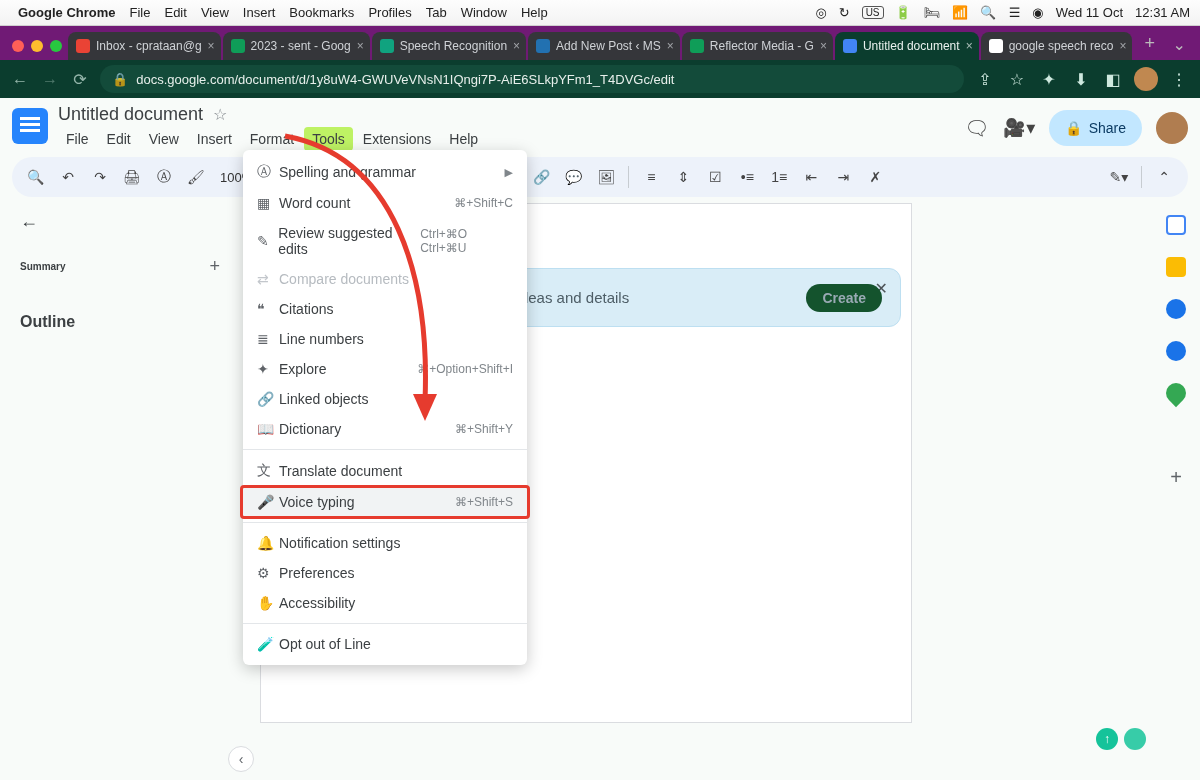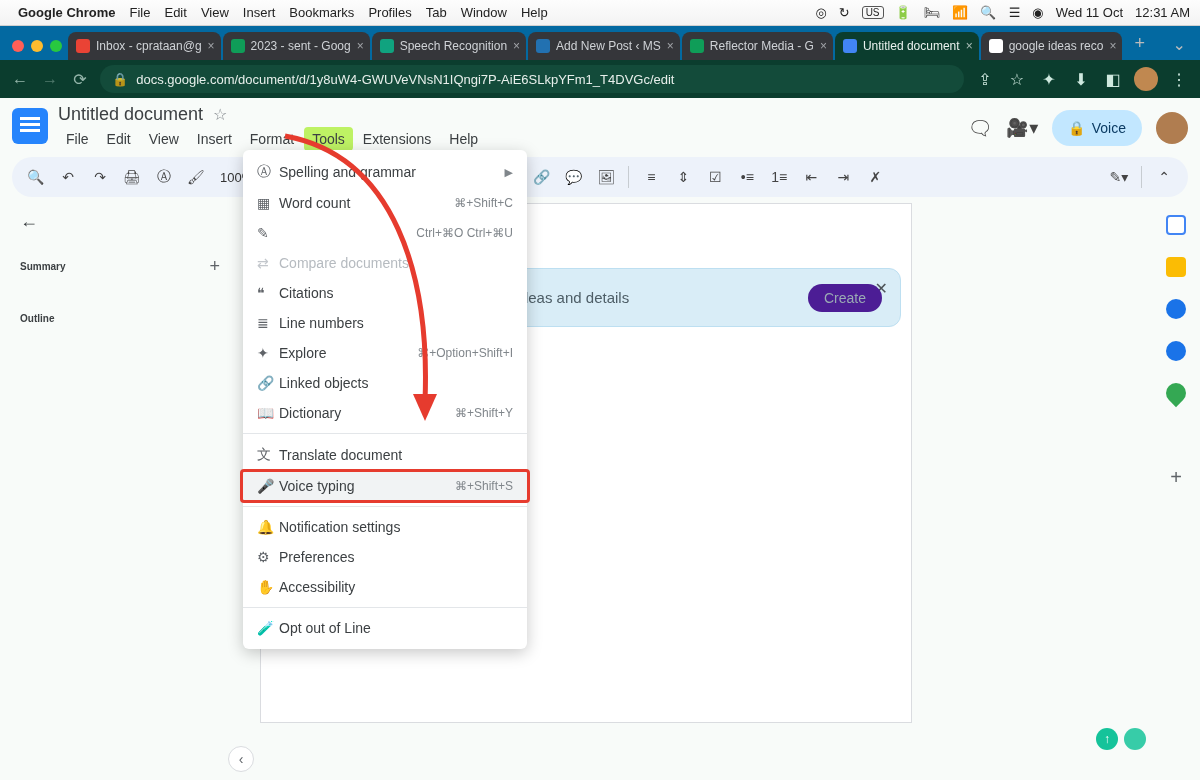--- a/index.html
+++ b/index.html
@@ -8,21 +8,21 @@
 
 .macbar { height:26px; background:linear-gradient(#fdfdfd,#f3f3f3); border-bottom:1px solid #d0d0d0;
   display:flex; align-items:center; padding:0 10px; font-size:13px; color:#222; }
 .macbar .apple { font-size:14px; margin-right:8px; }
 .macbar .app { font-weight:700; margin-right:14px; }
 .macbar .m { margin-right:14px; }
 .macbar .spacer { flex:1; }
 .macbar .ric { margin-left:12px; font-size:13px; }
 
 
-.tabstrip { height:34px; background:#0369a1; display:flex; align-items:flex-end; padding-left:8px; gap:0; }
+.tabstrip { height:34px; background:#701a75; display:flex; align-items:flex-end; padding-left:8px; gap:0; }
 .winbtns { display:flex; gap:7px; align-items:center; padding:0 6px 8px 4px; }
 .wb { width:12px; height:12px; border-radius:50%; }
 .wb.r{background:#ff5f57}.wb.y{background:#febc2e}.wb.g{background:#28c840}
 .ctab { height:28px; background:#35363a; color:#cfd2d6; font-size:12px; display:flex; align-items:center;
   padding:0 6px 0 8px; border-radius:8px 8px 0 0; max-width:170px; margin-right:2px; overflow:hidden; white-space:nowrap; }
 .ctab.active { background:#0b3d2e; color:#e9f1ee; }
 .ctab .fav { width:14px; height:14px; border-radius:3px; margin-right:6px; flex-shrink:0; }
 .ctab .x { margin-left:6px; opacity:.7; font-size:12px; }
 .newtab { color:#bbb; font-size:18px; margin:0 8px 6px 10px; }
 .tabend { color:#bbb; margin-left:auto; padding:0 14px 6px 0; }
@@ -56,33 +56,33 @@
 .zoom { font-size:13px; color:#333; padding:0 4px;}
 .font-box { font-size:13px; color:#333; padding:0 6px;}
 
 
 .workspace { display:flex; height:calc(780px - 26px - 34px - 38px - 56px - 46px); }
 .left-panel { width:232px; padding:14px 12px 0 20px; font-size:13px; color:#5f6368;}
 .left-panel .back { font-size:18px; color:#3c4043; margin-bottom:24px; }
 .lp-row { display:flex; justify-content:space-between; align-items:center; }
 .lp-h { font-size:10px; font-weight:600; color:#3c4043; }
 .lp-plus { font-size:18px; color:#5f6368;}
-.lp-sec { margin-top:36px; font-size:10px; font-weight:600; color:#3c4043;}
+.lp-sec { margin-top:36px; font-size:16px; font-weight:600; color:#3c4043;}
 .lp-help { margin-top:18px; font-size:12px; font-style:italic; color:#7d8287; line-height:1.5;}
 .vruler { width:20px; background:#f8fbf9; }
 
 
 .page-area { flex:1; background:#f8fbf9; padding-top:6px; }
 .page { width:652px; min-height:520px; background:#fff; margin-left:8px; border:1px solid #dadce0; position:relative; }
 
 
 .hmw { position:absolute; left:60px; top:64px; width:580px; background:#d9edf7; border:1px solid #bddff1; border-radius:12px; padding:20px 22px 20px 22px; }
 .hmw .close { position:absolute; right:12px; top:10px; color:#4d5358; font-size:16px;}
 .hmw .txt { color:#4d5d66; font-size:15px;}
-.hmw .create { position:absolute; right:18px; bottom:14px; background:#4c1d95; color:#9aaab4; padding:6px 16px; border-radius:16px; font-size:14px;}
+.hmw .create { position:absolute; right:18px; bottom:14px; background:#14532d; color:#9aaab4; padding:6px 16px; border-radius:16px; font-size:14px;font-weight:bold;}
 
 
 .dropdown { position:absolute; left:243px; top:150px; width:284px; background:#fff; border-radius:6px;
   box-shadow:0 4px 16px rgba(0,0,0,.22); z-index:10; padding:6px 0;}
 .dd-item { display:flex; align-items:center; padding:7px 14px; font-size:14px; color:#3c4043; position:relative;}
 .dd-item .ic { width:22px; color:#5f6368; font-size:14px; text-align:left;}
 .dd-item .sc { margin-left:auto; font-size:12px; color:#80868b;}
 .dd-item .sub { margin-left:auto; font-size:11px; color:#80868b;}
 .dd-item.disabled { color:#b6bbc0;}
 .dd-item.disabled .ic{color:#c3c7cc;}
@@ -168,21 +168,21 @@
       <span class="lbl">Reflector Media - G</span>
       <span class="x">×</span>
     </div>
   <div id="tab5" class="ctab active">
       <span class="fav" style="background: rgb(66, 133, 244);"></span>
       <span class="lbl">Untitled document</span>
       <span class="x">×</span>
     </div>
   <div id="tab6" class="ctab">
       <span class="fav" style="background: rgb(255, 255, 255);"></span>
-      <span class="lbl">google ideas reco</span>
+      <span class="lbl">google speech reco</span>
       <span class="x">×</span>
     </div>
   <div class="newtab">+</div>
   <div class="tabend">⌄</div>
 </div>
 
 <div class="omni">
   <span class="nav-ic">←</span>
   <span class="nav-ic" style="opacity:.35">→</span>
   <span class="nav-ic">⟳</span>
@@ -215,21 +215,21 @@
       <span class="mi open">Tools</span>
       <span class="mi">Extensions</span>
       <span class="mi">Help</span>
     </div>
   </div>
   <div class="head-right">
     <span style="font-size:20px;color:#444;">🗨</span>
     <span style="font-size:18px;color:#444;">🎥▾</span>
     <div class="share-btn">
       <span>🔒</span>
-      <span>Voice</span>
+      <span>Share</span>
     </div>
     <div class="avatar"></div>
   </div>
 </div>
 
 <div class="toolbar">
   <div class="tb">🔍</div>
   <div class="tb">↶</div>
   <div class="tb">↷</div>
   <div class="tb">🖨</div>
@@ -307,20 +307,21 @@
       <span>Spelling and grammar</span>
       <span class="sub">▶</span>
     </div>
     <div class="dd-item">
       <span class="ic">▦</span>
       <span>Word count</span>
       <span class="sc">⌘+Shift+C</span>
     </div>
     <div class="dd-item">
       <span class="ic">✎</span>
+      <span>Review suggested edits</span>
       <span class="sc">Ctrl+⌘O Ctrl+⌘U</span>
     </div>
     <div class="dd-item disabled">
       <span class="ic">⇄</span>
       <span>Compare documents</span>
     </div>
     <div class="dd-item">
       <span class="ic">❝</span>
       <span>Citations</span>
     </div>

